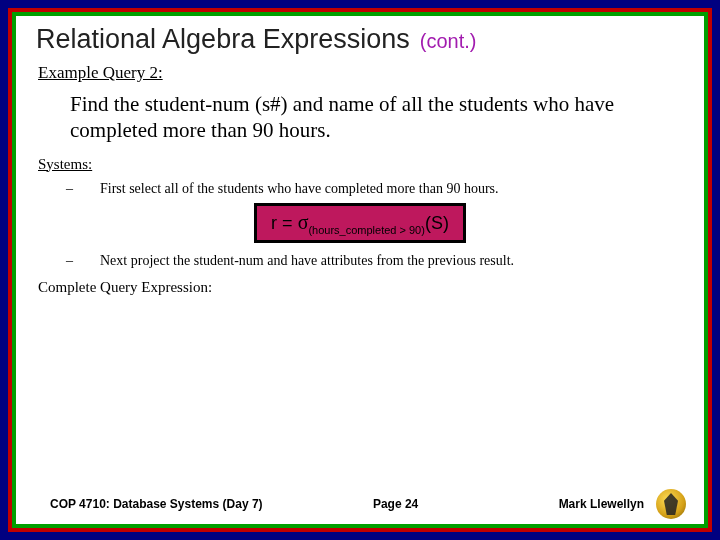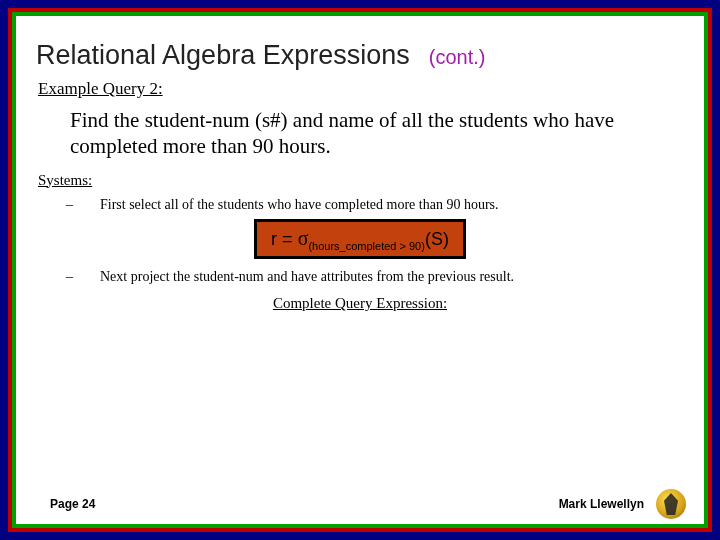--- a/index.html
+++ b/index.html
@@ -19,25 +19,25 @@
   }
   .inner-border {
     width: 100%;
     height: 100%;
     border: 4px solid #00a000;
     background: #fff;
     display: flex;
     flex-direction: column;
   }
   .title-row {
-    padding: 24px 20px 2px 20px;
+    padding: 8px 20px 2px 20px;
     font-family: Arial, sans-serif;
     display: flex;
     align-items: baseline;
-    gap: 19px;
+    gap: 10px;
   }
   .title-main {
     font-size: 27px;
     color: #222;
   }
   .title-cont {
     font-size: 20px;
     color: #a21caf;
   }
   .content {
@@ -63,39 +63,37 @@
   .step-row {
     display: flex;
     align-items: flex-start;
     gap: 22px;
     margin: 4px 0 4px 28px;
     font-size: 14px;
   }
   .dash { width: 12px; }
   .formula-box {
     border: 3px solid #000;
-    background: #c2410c;
+    background: #be185d;
     padding: 5px 14px;
     margin: 6px auto 10px auto;
     display: block;
     width: fit-content;
     font-family: Arial, sans-serif;
     font-size: 18px;
     white-space: nowrap;
   }
   .formula-box.wide {
     margin: 8px auto 6px auto;
   }
   .sym { font-family: "Times New Roman", serif; font-size: 20px; }
   .sub { font-size: 11px; vertical-align: sub; font-family: Arial, sans-serif; }
   .complete-heading {
     font-size: 15px;
-    text-decoration: underline;
     margin: 10px 0 9px 0;
-    text-align: center;
   }
   .footer {
     display: flex;
     align-items: center;
     justify-content: space-between;
     padding: 5px 18px 5px 34px;
     font-family: Arial, sans-serif;
     font-size: 12px;
     font-weight: bold;
   }
@@ -165,20 +163,21 @@
         <span>Next project the student-num and have attributes from the previous result.</span>
       </div>
 
 
       <div class="complete-heading">Complete Query Expression:</div>
 
 
     </div>
 
     <div class="footer">
+      <span class="footer-course">COP 4710: Database Systems (Day 7)</span>
       <span class="footer-page">Page 24</span>
       <span class="footer-right">
         <span class="footer-author">Mark Llewellyn</span>
         <span class="logo"></span>
       </span>
     </div>
 
   </div>
 </div>
 

